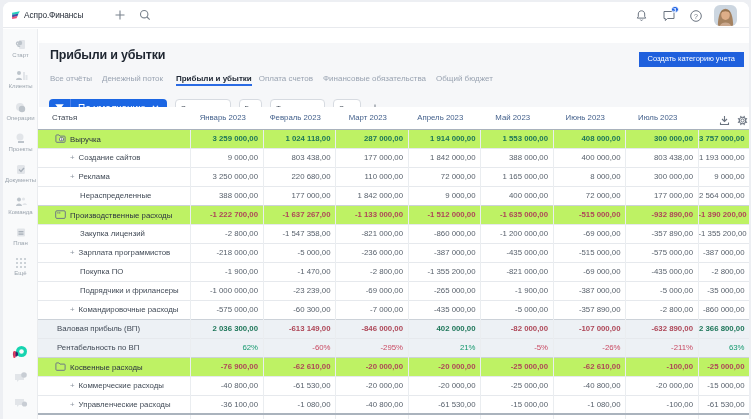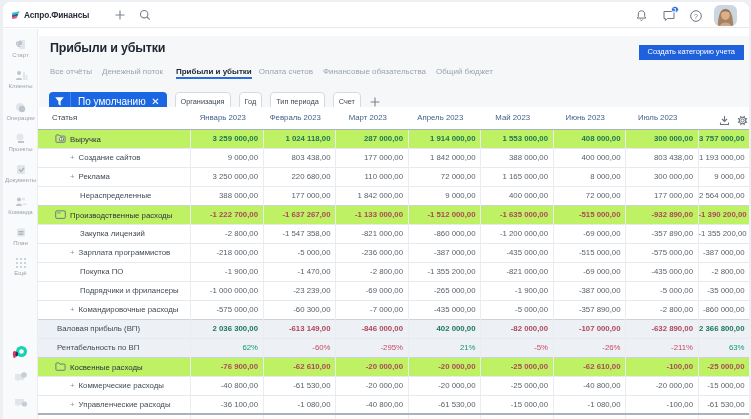--- a/index.html
+++ b/index.html
@@ -1,31 +1,31 @@
 <!DOCTYPE html>
 <html><head><meta charset="utf-8">
 <style>
 *{margin:0;padding:0;box-sizing:border-box}
 html,body{width:751px;height:419px;overflow:hidden}
 body{background:#edeff3;font-family:"Liberation Sans",sans-serif;position:relative}
 .win{position:absolute;left:3px;top:2px;width:746px;height:430px;background:#fff;border-radius:8px 8px 0 0;overflow:hidden}
 
 .topbar{position:absolute;left:0;top:0;width:746px;height:26px;background:#fff;border-bottom:1px solid #e8eaee}
 .logoBox{position:absolute;left:8px;top:8px;width:10px;height:10px}
-.logoTxt{position:absolute;left:21px;top:8px;font-size:8.3px;font-weight:bold;color:#252c37;letter-spacing:-0.1px}
+.logoTxt{position:absolute;left:21px;top:8px;font-size:8.3px;font-weight:normal;color:#252c37;letter-spacing:-0.1px}
 .tbico{position:absolute;top:6.5px;color:#7a838e}
 
 .badge{position:absolute;left:668px;top:3.5px;width:7.5px;height:7.5px;border-radius:50%;background:#2567e5;border:1px solid #fff;color:#fff;font-size:5.5px;font-weight:bold;text-align:center;line-height:7.5px}
 .avatar{position:absolute;left:711px;top:2.5px;width:23px;height:21px;border-radius:6px;overflow:hidden}
 
 .side{position:absolute;left:0;top:27px;width:35px;height:403px;background:#f9fafb;border-right:1px solid #eaecef}
 .sitem{position:absolute;left:0;width:35px;text-align:center;color:#9aa3ad;font-size:6px;white-space:nowrap}
 .sitem svg{display:block;margin:0 auto 1px}
 
-.head{position:absolute;left:36px;top:34px;width:710px;height:78px;background:#f6f7f9}
+.head{position:absolute;left:36px;top:41px;width:710px;height:78px;background:#f6f7f9}
 .title{position:absolute;left:11px;top:5px;font-size:12.5px;font-weight:bold;color:#1e2530;letter-spacing:-0.2px}
 .tabs{position:absolute;left:11px;top:31px;font-size:8px;color:#9aa4b2;white-space:nowrap}
 .tabs span{margin-right:10px}
 .tabs .act{color:#232b38;font-weight:bold;position:relative;margin-left:3px;margin-right:7px !important}
 .tabs .act:after{content:"";position:absolute;left:0;right:0;bottom:-3px;height:2px;background:#2b6be4}
 .btn{position:absolute;left:600px;top:9px;width:104.5px;height:14.5px;background:#1f60dd;border-radius:0;color:#fff;font-size:7.5px;text-align:center;line-height:14.5px}
 .frow{position:absolute;left:10px;top:56px;height:19px;display:flex;align-items:center}
 .fblue{height:19px;background:#1b66e3;border-radius:4px;display:flex;align-items:center;color:#fff;font-size:7.6px}
 .fblue .fseg{width:22px;height:19px;display:flex;align-items:center;justify-content:center;border-right:1px solid #4d83ec}
 .fblue .flab{padding:0 7px;font-size:10px}

